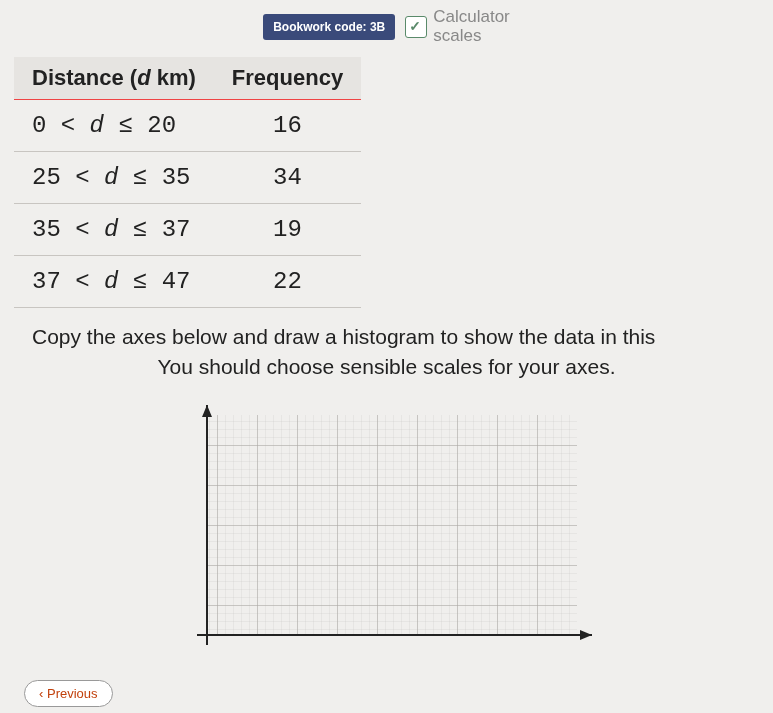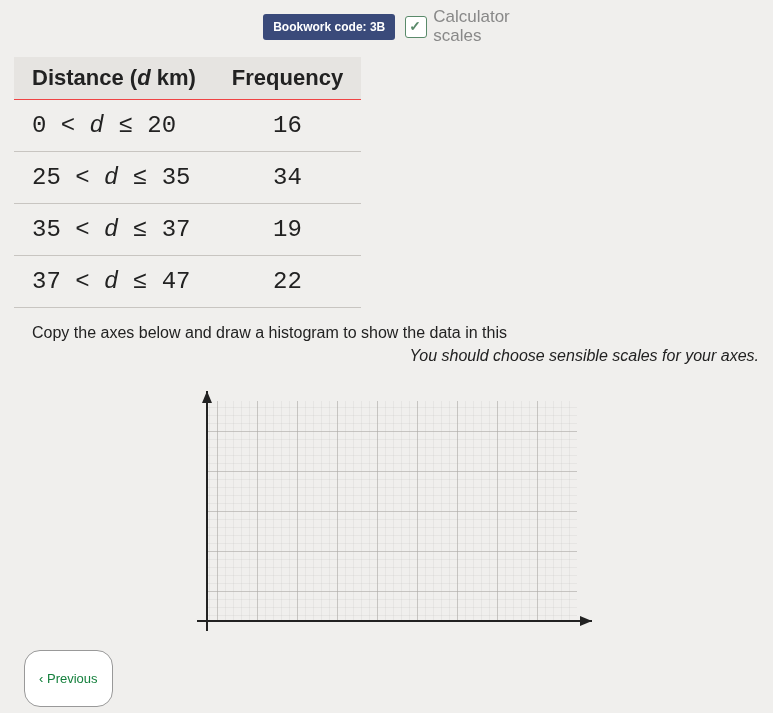--- a/index.html
+++ b/index.html
@@ -66,50 +66,50 @@
   }
   .freq-table th:last-child { }
   .freq-table td {
     padding: 12px 18px;
     border-bottom: 1px solid #c8c5c1;
     font-family: Liberation Mono, monospace;
     font-size: 24px;
   }
   .freq-table td:last-child { text-align: center; }
   .instruction {
-    font-size: 16px;
+    font-size: 21px;
     line-height: 1.4;
     color: #222;
     padding: 4px 0 18px 0;
   }
   .instruction .line1 { text-align: left; padding-left: 18px; }
   .instruction .line2 { text-align: center; }
-  .instruction .line3 { text-align: right; font-style: italic; }
+  .instruction .line3 { text-align: center; }
   .graph-area {
     display: flex;
     justify-content: center;
     margin-top: 6px;
   }
   .footer-row {
     position: absolute;
     bottom: 6px;
     left: 0;
     right: 0;
     display: flex;
     justify-content: space-between;
     align-items: center;
     padding: 0 24px;
   }
   .prev-btn {
     border: 1px solid #999;
     border-radius: 16px;
     background: #fff;
     font-size: 13px;
-    color: #15803d;
-    padding: 20px 14px;
+    color: #c2410c;
+    padding: 5px 14px;
     cursor: pointer;
   }
   .watch-stub {
     font-size: 12px;
     color: #333;
     font-weight: bold;
   }
   .math-var { font-style: italic; }
 </style>
 </head>

